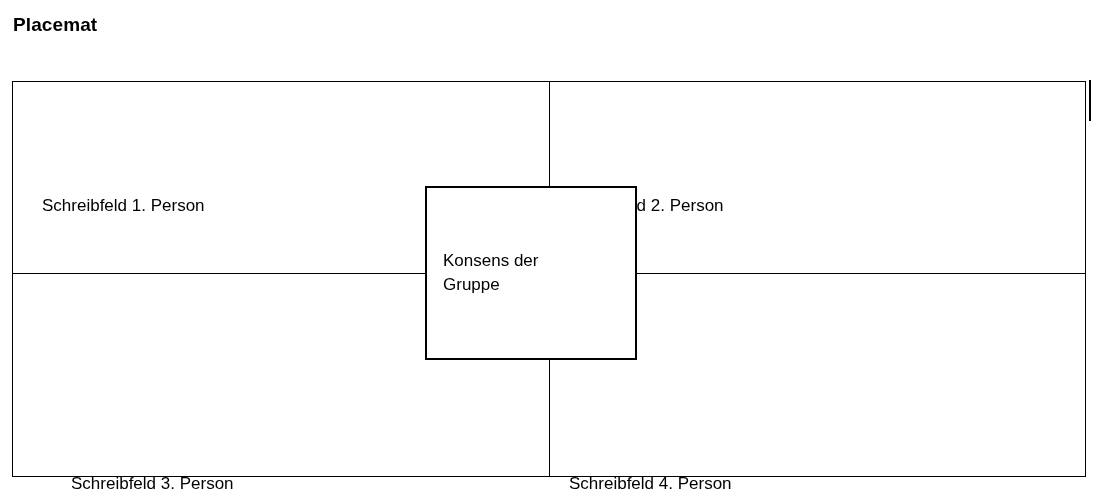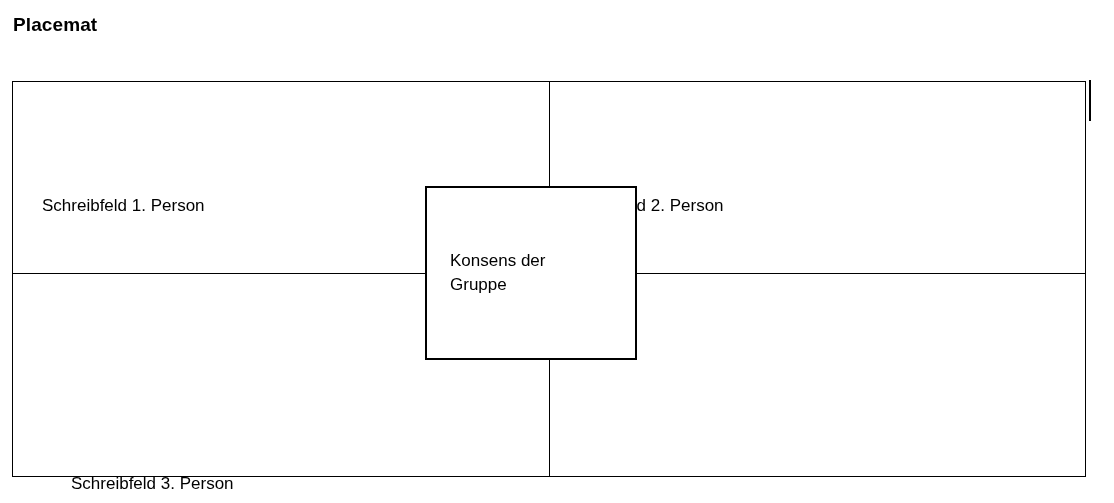--- a/index.html
+++ b/index.html
@@ -79,21 +79,21 @@
     width: 212px;
     height: 174px;
     box-sizing: border-box;
     border: 2px solid #000000;
     background: #ffffff;
     display: flex;
     align-items: center;
     justify-content: flex-start;
   }
   .center-box-text {
-    padding-left: 23px;
+    padding-left: 16px;
     padding-right: 10px;
     font-size: 17px;
     line-height: 24px;
     max-width: 150px;
   }
 
   
   .edge-mark {
     position: absolute;
     left: 1089px;
@@ -112,19 +112,20 @@
 
   <div class="divider-v"></div>
   <div class="divider-h"></div>
 
   <div class="quad-label quad-1">Schreibfeld 1. Person</div>
 
   <div class="quad-label quad-2">Schreibfeld 2. Person</div>
 
   <div class="quad-label quad-3">Schreibfeld 3. Person</div>
 
+  <div class="quad-label quad-4">Schreibfeld 4. Person</div>
 </div>
 
 <div class="center-box">
   <span class="center-box-text">Konsens der Gruppe</span>
 </div>
 
 <div class="edge-mark"></div>
 
 </body></html>

